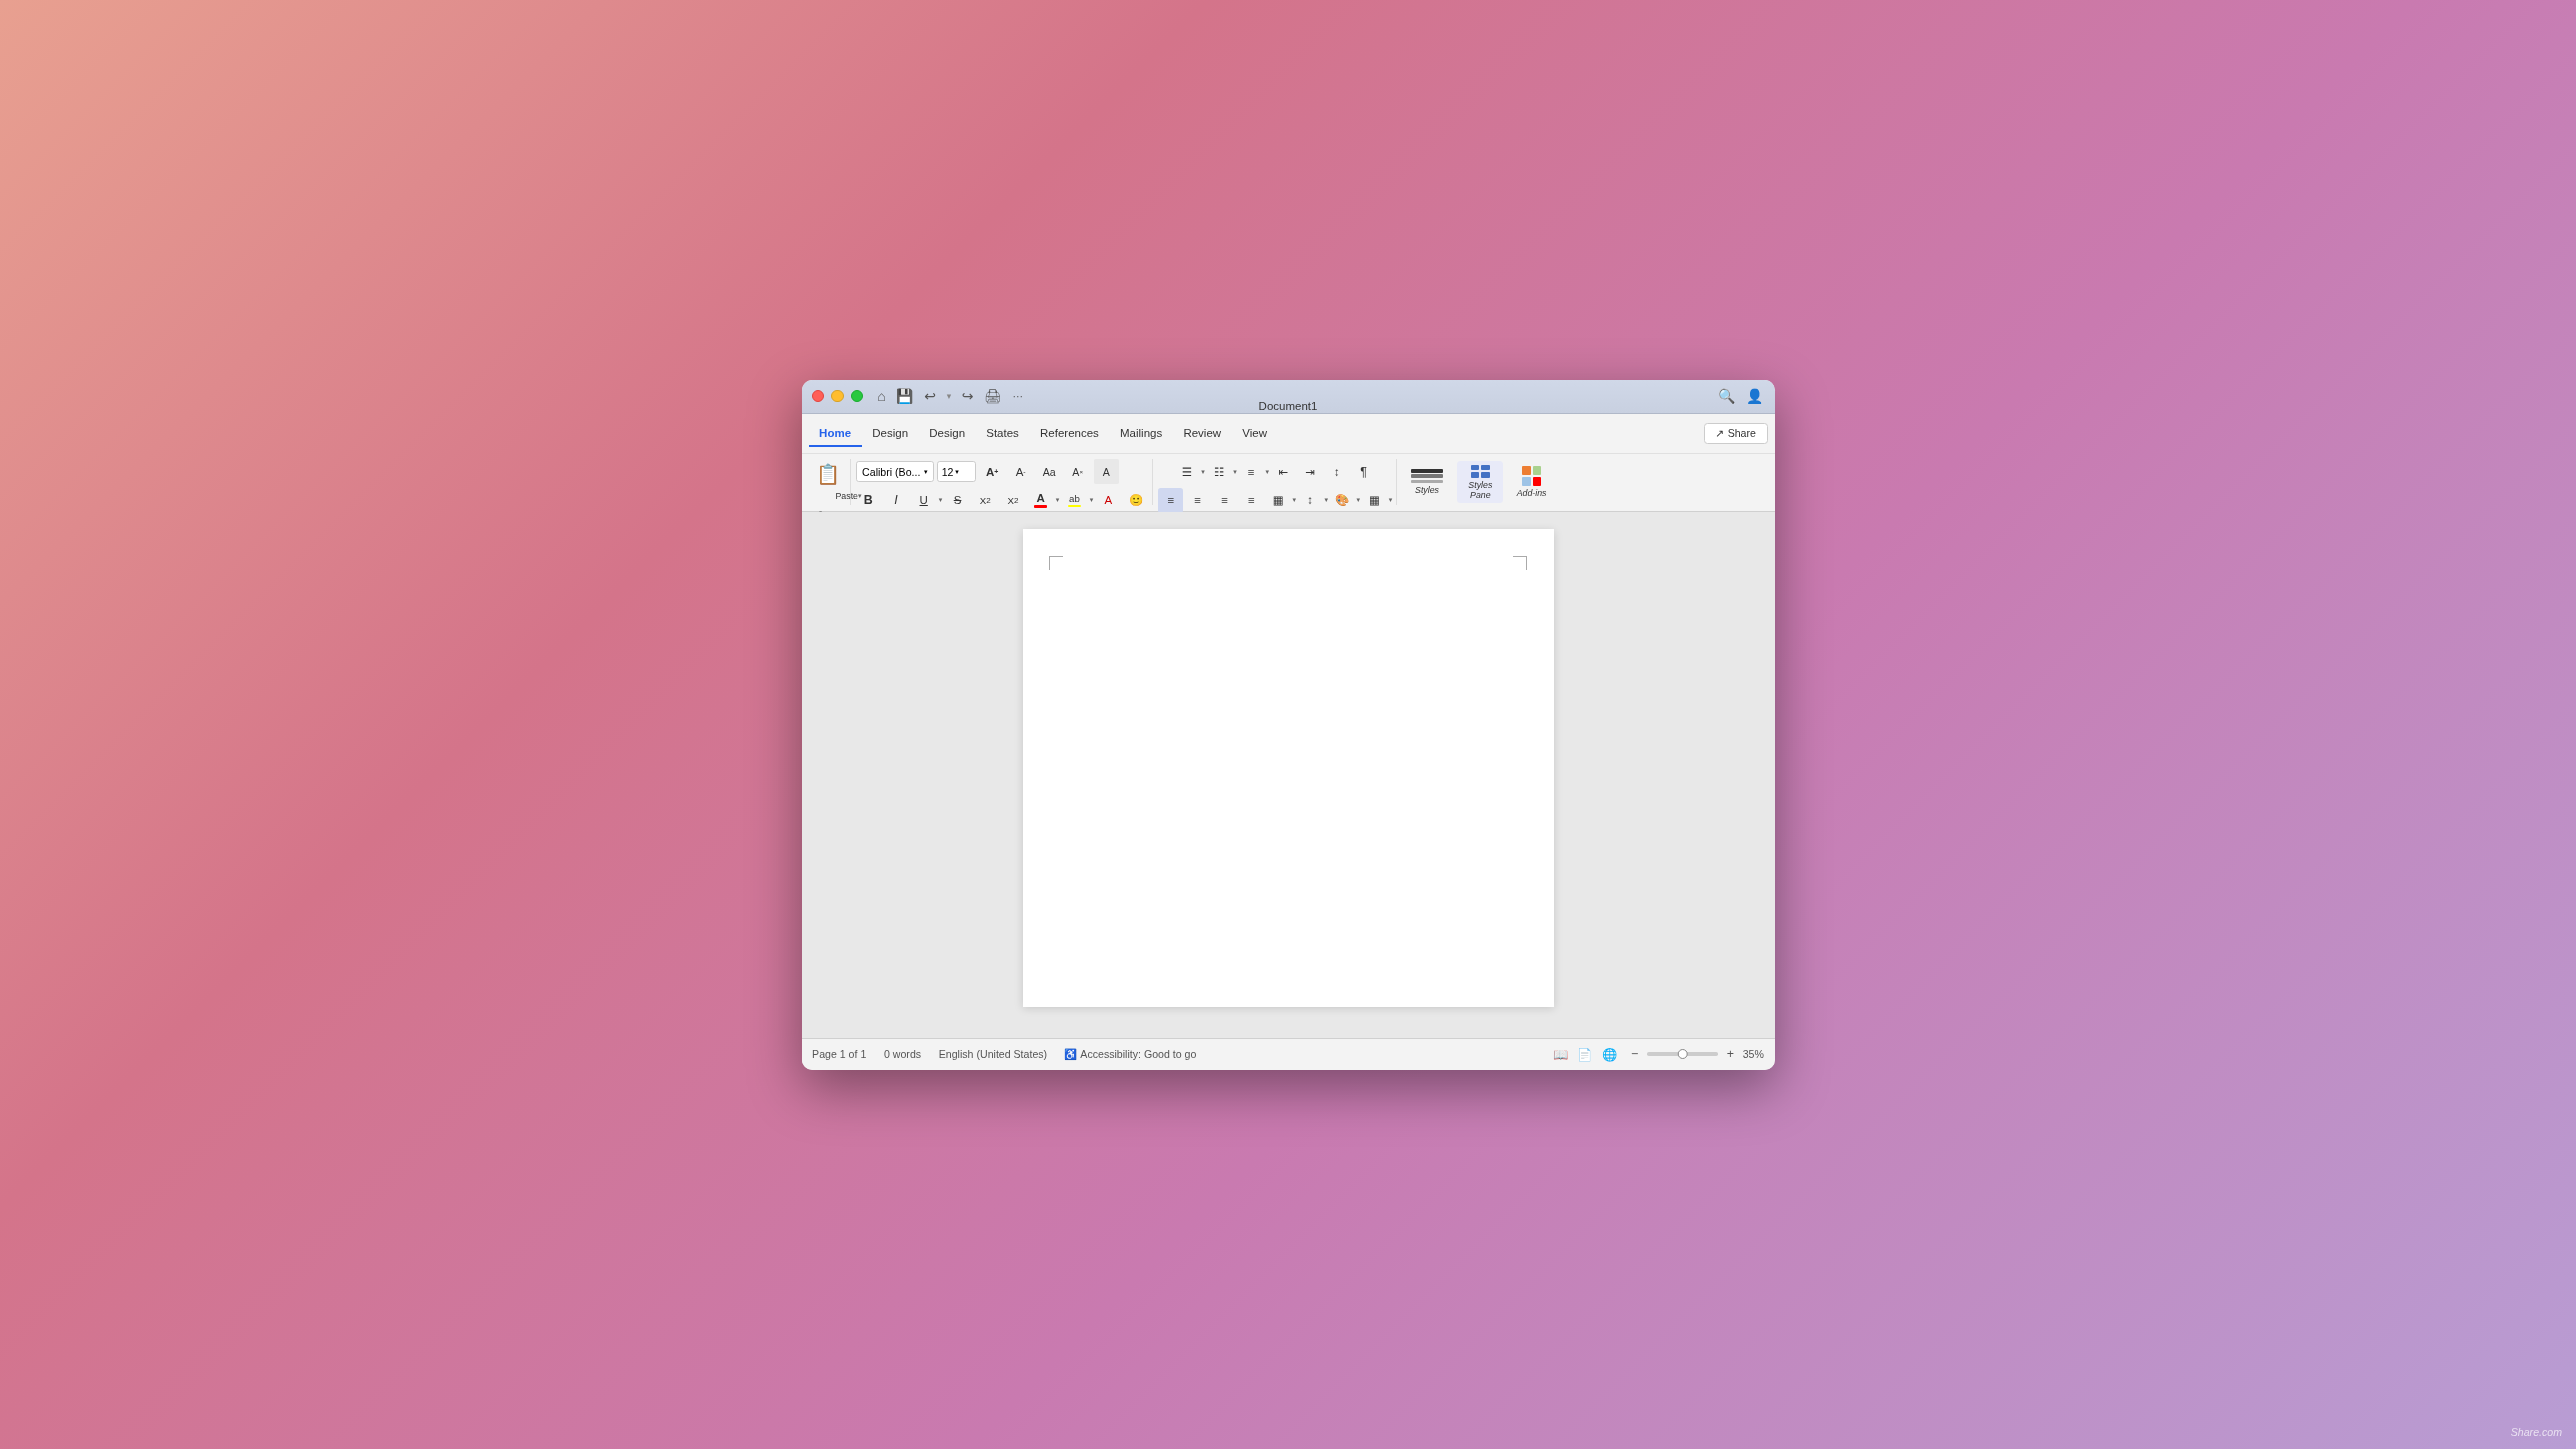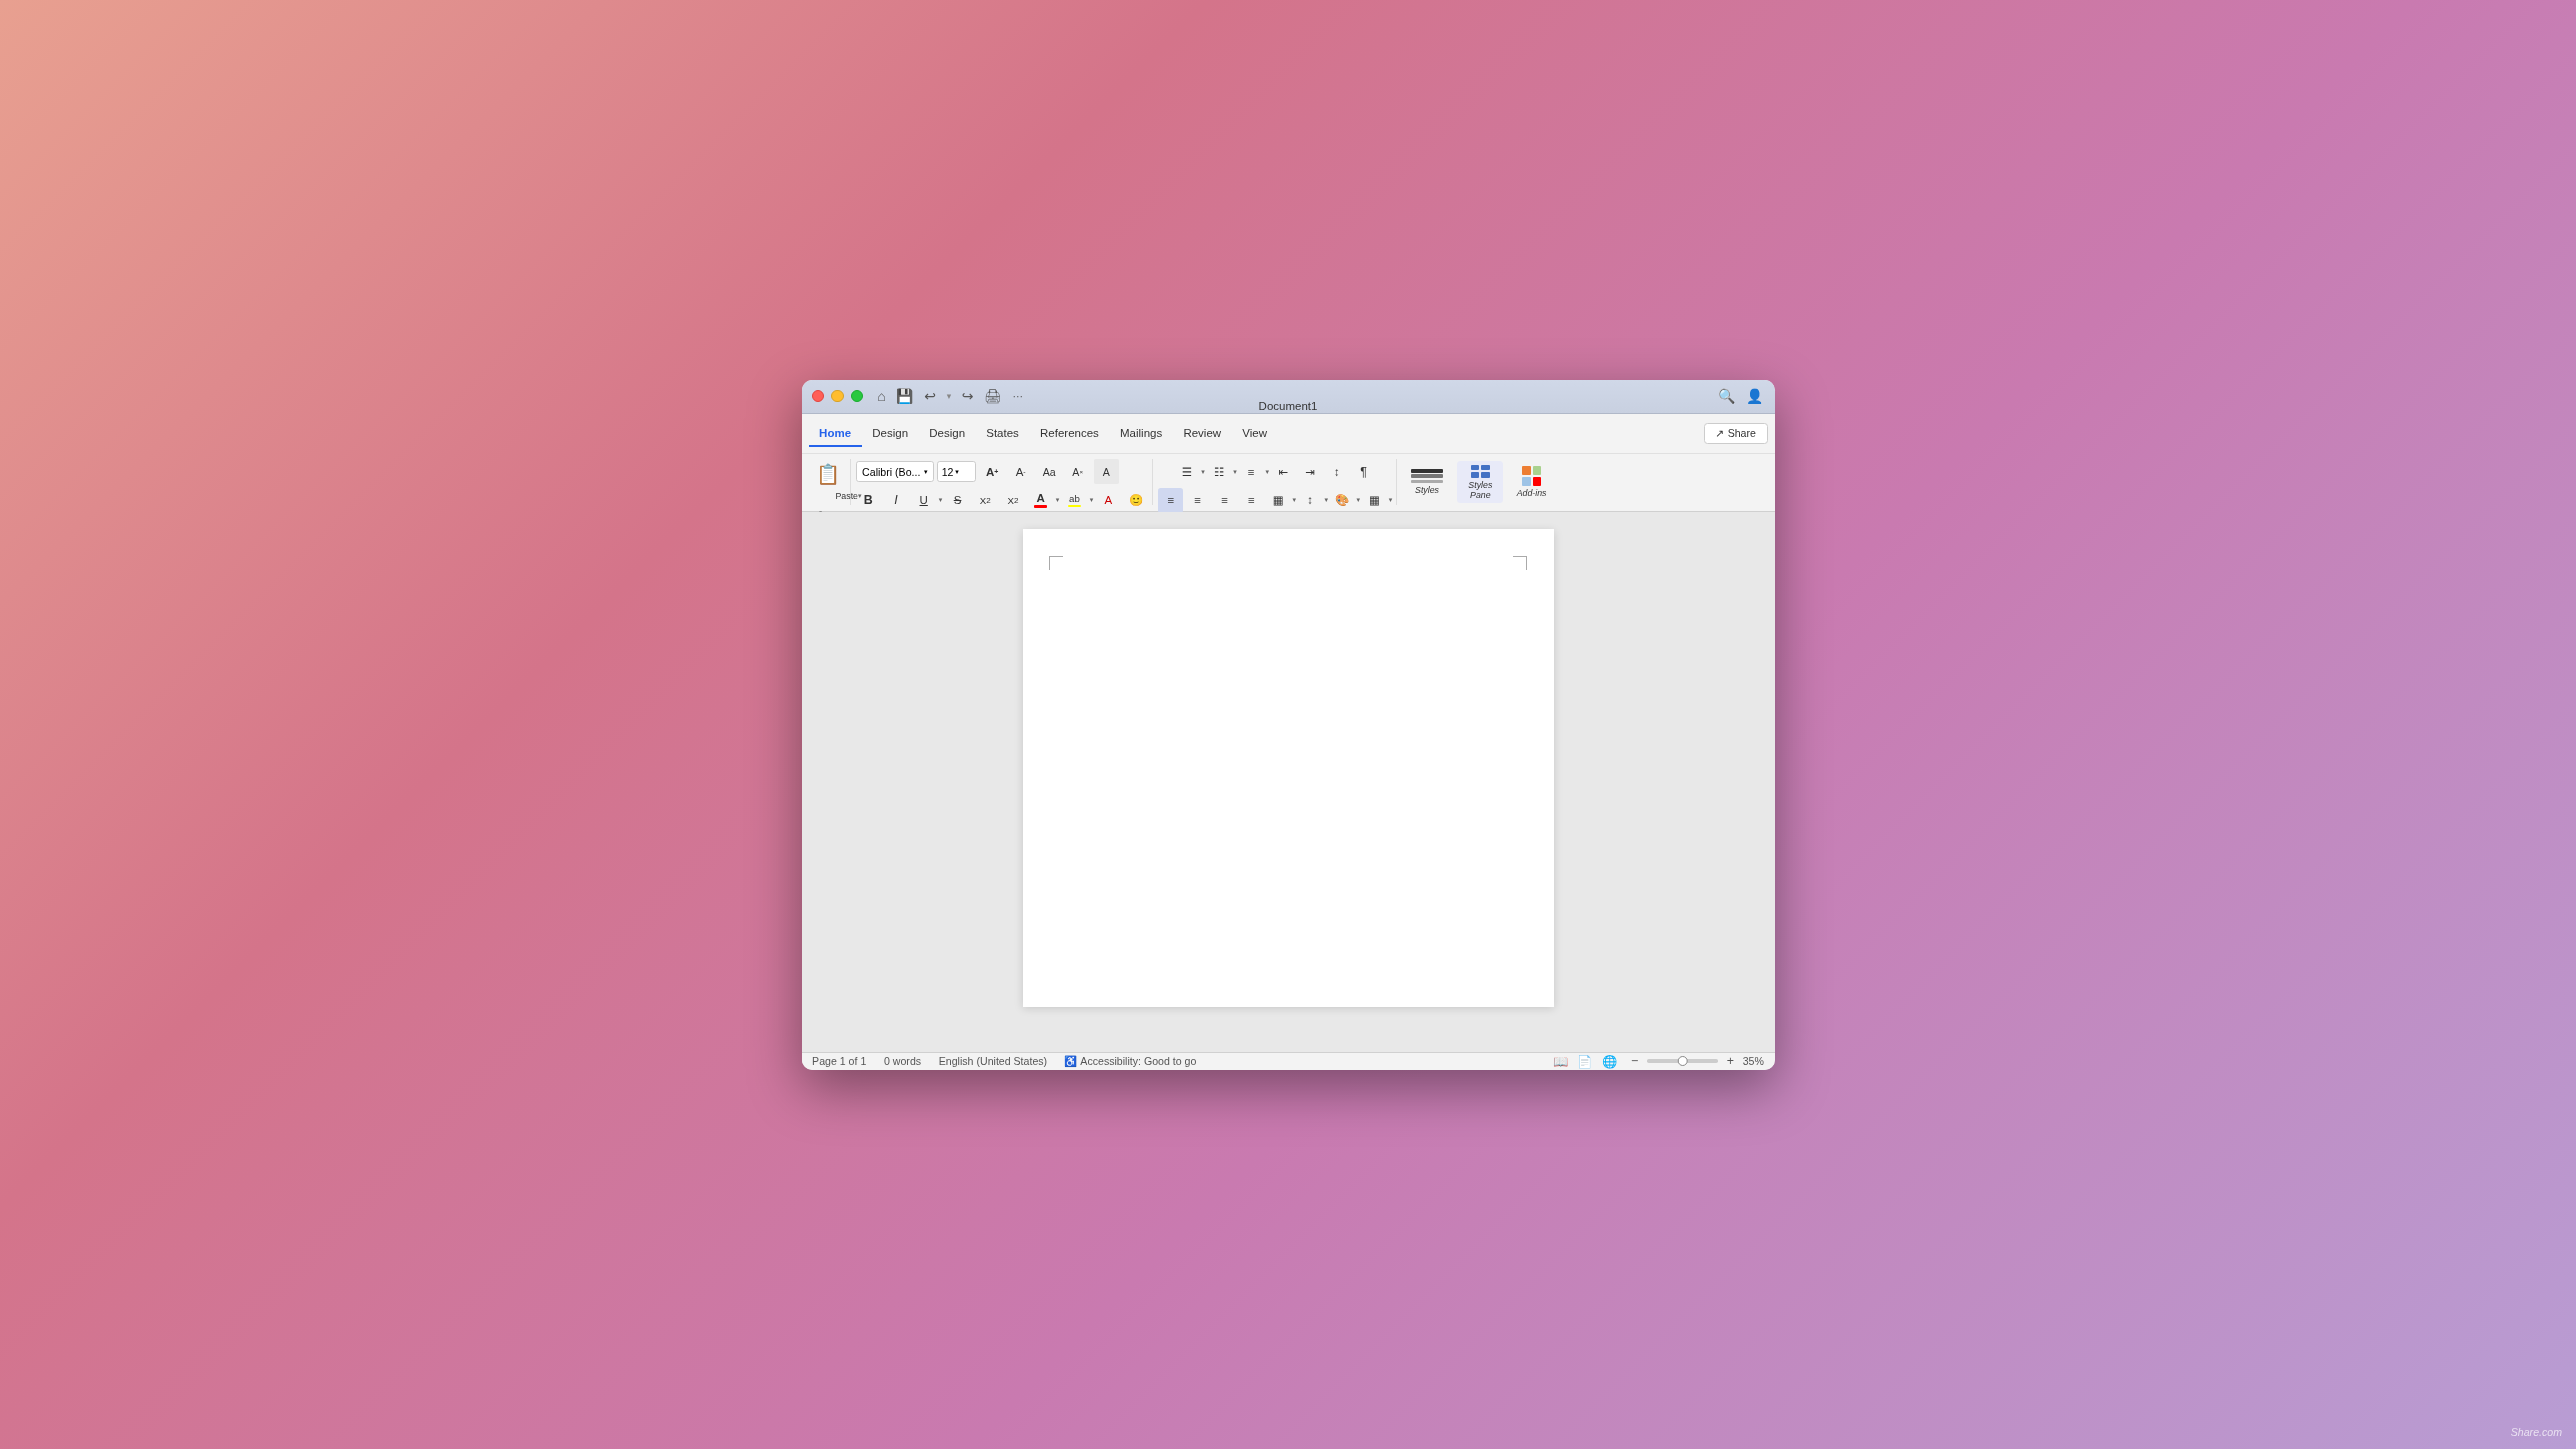--- a/index.html
+++ b/index.html
@@ -231,21 +231,21 @@
       position: absolute;
       top: 26.5px;
       right: 26.5px;
       width: 14px;
       height: 14px;
       border-top: 1.8px solid #aaa;
       border-right: 1.8px solid #aaa;
     }
     
     .status-bar {
-      height: 18px;
+      height: 32px;
       background: #f3f3f3;
       border-top: 0.9px solid #d0d0d0;
       display: flex;
       align-items: center;
       padding: 0 10.6px;
       font-size: 10.6px;
       color: #555;
       gap: 17.7px;
     }
     .status-bar-right {

